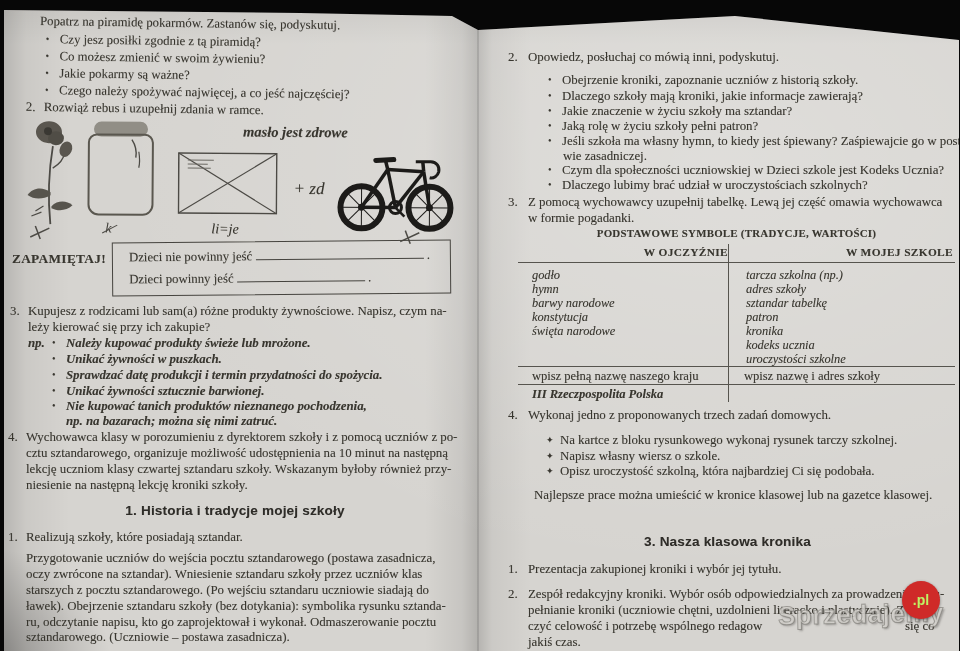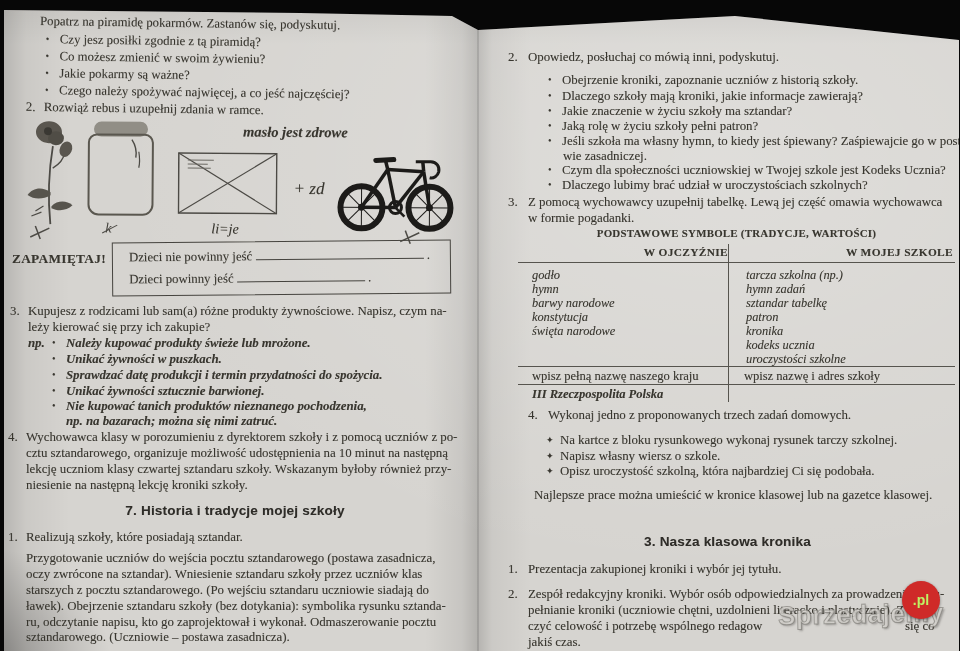--- a/index.html
+++ b/index.html
@@ -170,73 +170,73 @@
       <div class="ln" style="left:52px;top:368px"><span class="blt">•</span><span class="it b">Sprawdzać datę produkcji i termin przydatności do spożycia.</span></div>
       <div class="ln" style="left:52px;top:384px"><span class="blt">•</span><span class="it b">Unikać żywności sztucznie barwionej.</span></div>
       <div class="ln" style="left:52px;top:399px"><span class="blt">•</span><span class="it b">Nie kupować tanich produktów nieznanego pochodzenia,</span></div>
       <div class="ln it b" style="left:66px;top:414px">np. na bazarach; można się nimi zatruć.</div>
 
       <div class="ln" style="left:8px;top:430px"><span class="num">4.</span><span>Wychowawca klasy w porozumieniu z dyrektorem szkoły i z pomocą uczniów z po-</span></div>
       <div class="ln" style="left:26px;top:446px">cztu sztandarowego, organizuje możliwość udostępnienia na 10 minut na następną</div>
       <div class="ln" style="left:26px;top:462px">lekcję uczniom klasy czwartej sztandaru szkoły. Wskazanym byłoby również przy-</div>
       <div class="ln" style="left:26px;top:478px">niesienie na następną lekcję kroniki szkoły.</div>
 
-      <div class="ln h-sec" style="left:0;top:503px;width:470px">7. Historia i tradycje mojej szkoły</div>
+      <div class="ln h-sec" style="left:0;top:503px;width:470px">1. Historia i tradycje mojej szkoły</div>
 
       <div class="ln" style="left:8px;top:530px"><span class="num">1.</span><span>Realizują szkoły, które posiadają sztandar.</span></div>
       <div class="ln" style="left:26px;top:551px">Przygotowanie uczniów do wejścia pocztu sztandarowego (postawa zasadnicza,</div>
       <div class="ln" style="left:26px;top:567px">oczy zwrócone na sztandar). Wniesienie sztandaru szkoły przez uczniów klas</div>
       <div class="ln" style="left:26px;top:583px">starszych z pocztu sztandarowego. (Po wejściu sztandaru uczniowie siadają do</div>
       <div class="ln" style="left:26px;top:599px">ławek). Obejrzenie sztandaru szkoły (bez dotykania): symbolika rysunku sztanda-</div>
       <div class="ln" style="left:26px;top:615px">ru, odczytanie napisu, kto go zaprojektował i wykonał. Odmaszerowanie pocztu</div>
       <div class="ln" style="left:26px;top:630px">sztandarowego. (Uczniowie – postawa zasadnicza).</div>
     </div>
 
     <div>
 
       <div class="ln" style="left:508px;top:50px"><span class="numr">2.</span><span>Opowiedz, posłuchaj co mówią inni, podyskutuj.</span></div>
       <div class="ln" style="left:548px;top:73px"><span class="blt">•</span><span>Obejrzenie kroniki, zapoznanie uczniów z historią szkoły.</span></div>
       <div class="ln" style="left:548px;top:89px"><span class="blt">•</span><span>Dlaczego szkoły mają kroniki, jakie informacje zawierają?</span></div>
       <div class="ln" style="left:548px;top:104px"><span class="blt">•</span><span>Jakie znaczenie w życiu szkoły ma sztandar?</span></div>
       <div class="ln" style="left:548px;top:119px"><span class="blt">•</span><span>Jaką rolę w życiu szkoły pełni patron?</span></div>
       <div class="ln" style="left:548px;top:134px"><span class="blt">•</span><span>Jeśli szkoła ma własny hymn, to kiedy jest śpiewany? Zaśpiewajcie go w posta-</span></div>
       <div class="ln" style="left:563px;top:149px">wie zasadniczej.</div>
-      <div class="ln" style="left:548px;top:163px"><span class="blt">•</span><span>Czym dla społeczności uczniowskiej w Twojej szkole jest Kodeks Ucznia?</span></div>
+      <div class="ln" style="left:548px;top:163px"><span class="blt">•</span><span>Czym dla społeczności uczniowskiej w Dzieci szkole jest Kodeks Ucznia?</span></div>
       <div class="ln" style="left:548px;top:178px"><span class="blt">•</span><span>Dlaczego lubimy brać udział w uroczystościach szkolnych?</span></div>
 
       <div class="ln" style="left:508px;top:195px"><span class="numr">3.</span><span>Z pomocą wychowawcy uzupełnij tabelkę. Lewą jej część omawia wychowawca</span></div>
       <div class="ln" style="left:528px;top:211px">w formie pogadanki.</div>
 
       <div class="ln tbl-t" style="left:520px;top:227px;width:433px">PODSTAWOWE SYMBOLE (TRADYCJE, WARTOŚCI)</div>
       <div class="ln tbl-h" style="left:520px;top:246px;width:208px">W OJCZYŹNIE</div>
       <div class="ln tbl-h" style="left:728px;top:246px;width:225px">W MOJEJ SZKOLE</div>
       <div class="tline" style="left:518px;top:262px;width:437px"></div>
       <div class="vline" style="left:728px;top:244px;height:158px"></div>
 
       <div class="ln tbl-i" style="left:532px;top:268px">godło</div>
       <div class="ln tbl-i" style="left:532px;top:282px">hymn</div>
       <div class="ln tbl-i" style="left:532px;top:296px">barwy narodowe</div>
       <div class="ln tbl-i" style="left:532px;top:310px">konstytucja</div>
       <div class="ln tbl-i" style="left:532px;top:324px">święta narodowe</div>
 
       <div class="ln tbl-i" style="left:746px;top:268px">tarcza szkolna (np.)</div>
-      <div class="ln tbl-i" style="left:746px;top:282px">hymn zadań</div>
+      <div class="ln tbl-i" style="left:746px;top:282px">adres szkoły</div>
       <div class="ln tbl-i" style="left:746px;top:296px">sztandar tabelkę</div>
       <div class="ln tbl-i" style="left:746px;top:310px">patron</div>
       <div class="ln tbl-i" style="left:746px;top:324px">kronika</div>
       <div class="ln tbl-i" style="left:746px;top:338px">kodeks ucznia</div>
       <div class="ln tbl-i" style="left:746px;top:352px">uroczystości szkolne</div>
 
       <div class="tline" style="left:518px;top:366px;width:437px"></div>
       <div class="ln" style="left:532px;top:369px;font-size:12.5px">wpisz pełną nazwę naszego kraju</div>
       <div class="ln" style="left:744px;top:369px;font-size:12.5px">wpisz nazwę i adres szkoły</div>
       <div class="tline" style="left:518px;top:384px;width:437px"></div>
       <div class="ln b it" style="left:532px;top:387px;font-size:12.5px">III Rzeczpospolita Polska</div>
 
-      <div class="ln" style="left:528px;top:408px"><span class="numr">4.</span><span>Wykonaj jedno z proponowanych trzech zadań domowych.</span></div>
+      <div class="ln" style="left:508px;top:408px"><span class="numr">4.</span><span>Wykonaj jedno z proponowanych trzech zadań domowych.</span></div>
       <div class="ln" style="left:546px;top:433px"><span class="dblt">✦</span><span>Na kartce z bloku rysunkowego wykonaj rysunek tarczy szkolnej.</span></div>
       <div class="ln" style="left:546px;top:449px"><span class="dblt">✦</span><span>Napisz własny wiersz o szkole.</span></div>
       <div class="ln" style="left:546px;top:464px"><span class="dblt">✦</span><span>Opisz uroczystość szkolną, która najbardziej Ci się podobała.</span></div>
       <div class="ln" style="left:534px;top:488px">Najlepsze prace można umieścić w kronice klasowej lub na gazetce klasowej.</div>
 
       <div class="ln h-sec" style="left:500px;top:534px;width:455px">3. Nasza klasowa kronika</div>
 
       <div class="ln" style="left:508px;top:562px"><span class="numr">1.</span><span>Prezentacja zakupionej kroniki i wybór jej tytułu.</span></div>
 
       <div class="ln" style="left:508px;top:587px"><span class="numr">2.</span><span>Zespół redakcyjny kroniki. Wybór osób odpowiedzialnych za prowadzenie i uzu-</span></div>

